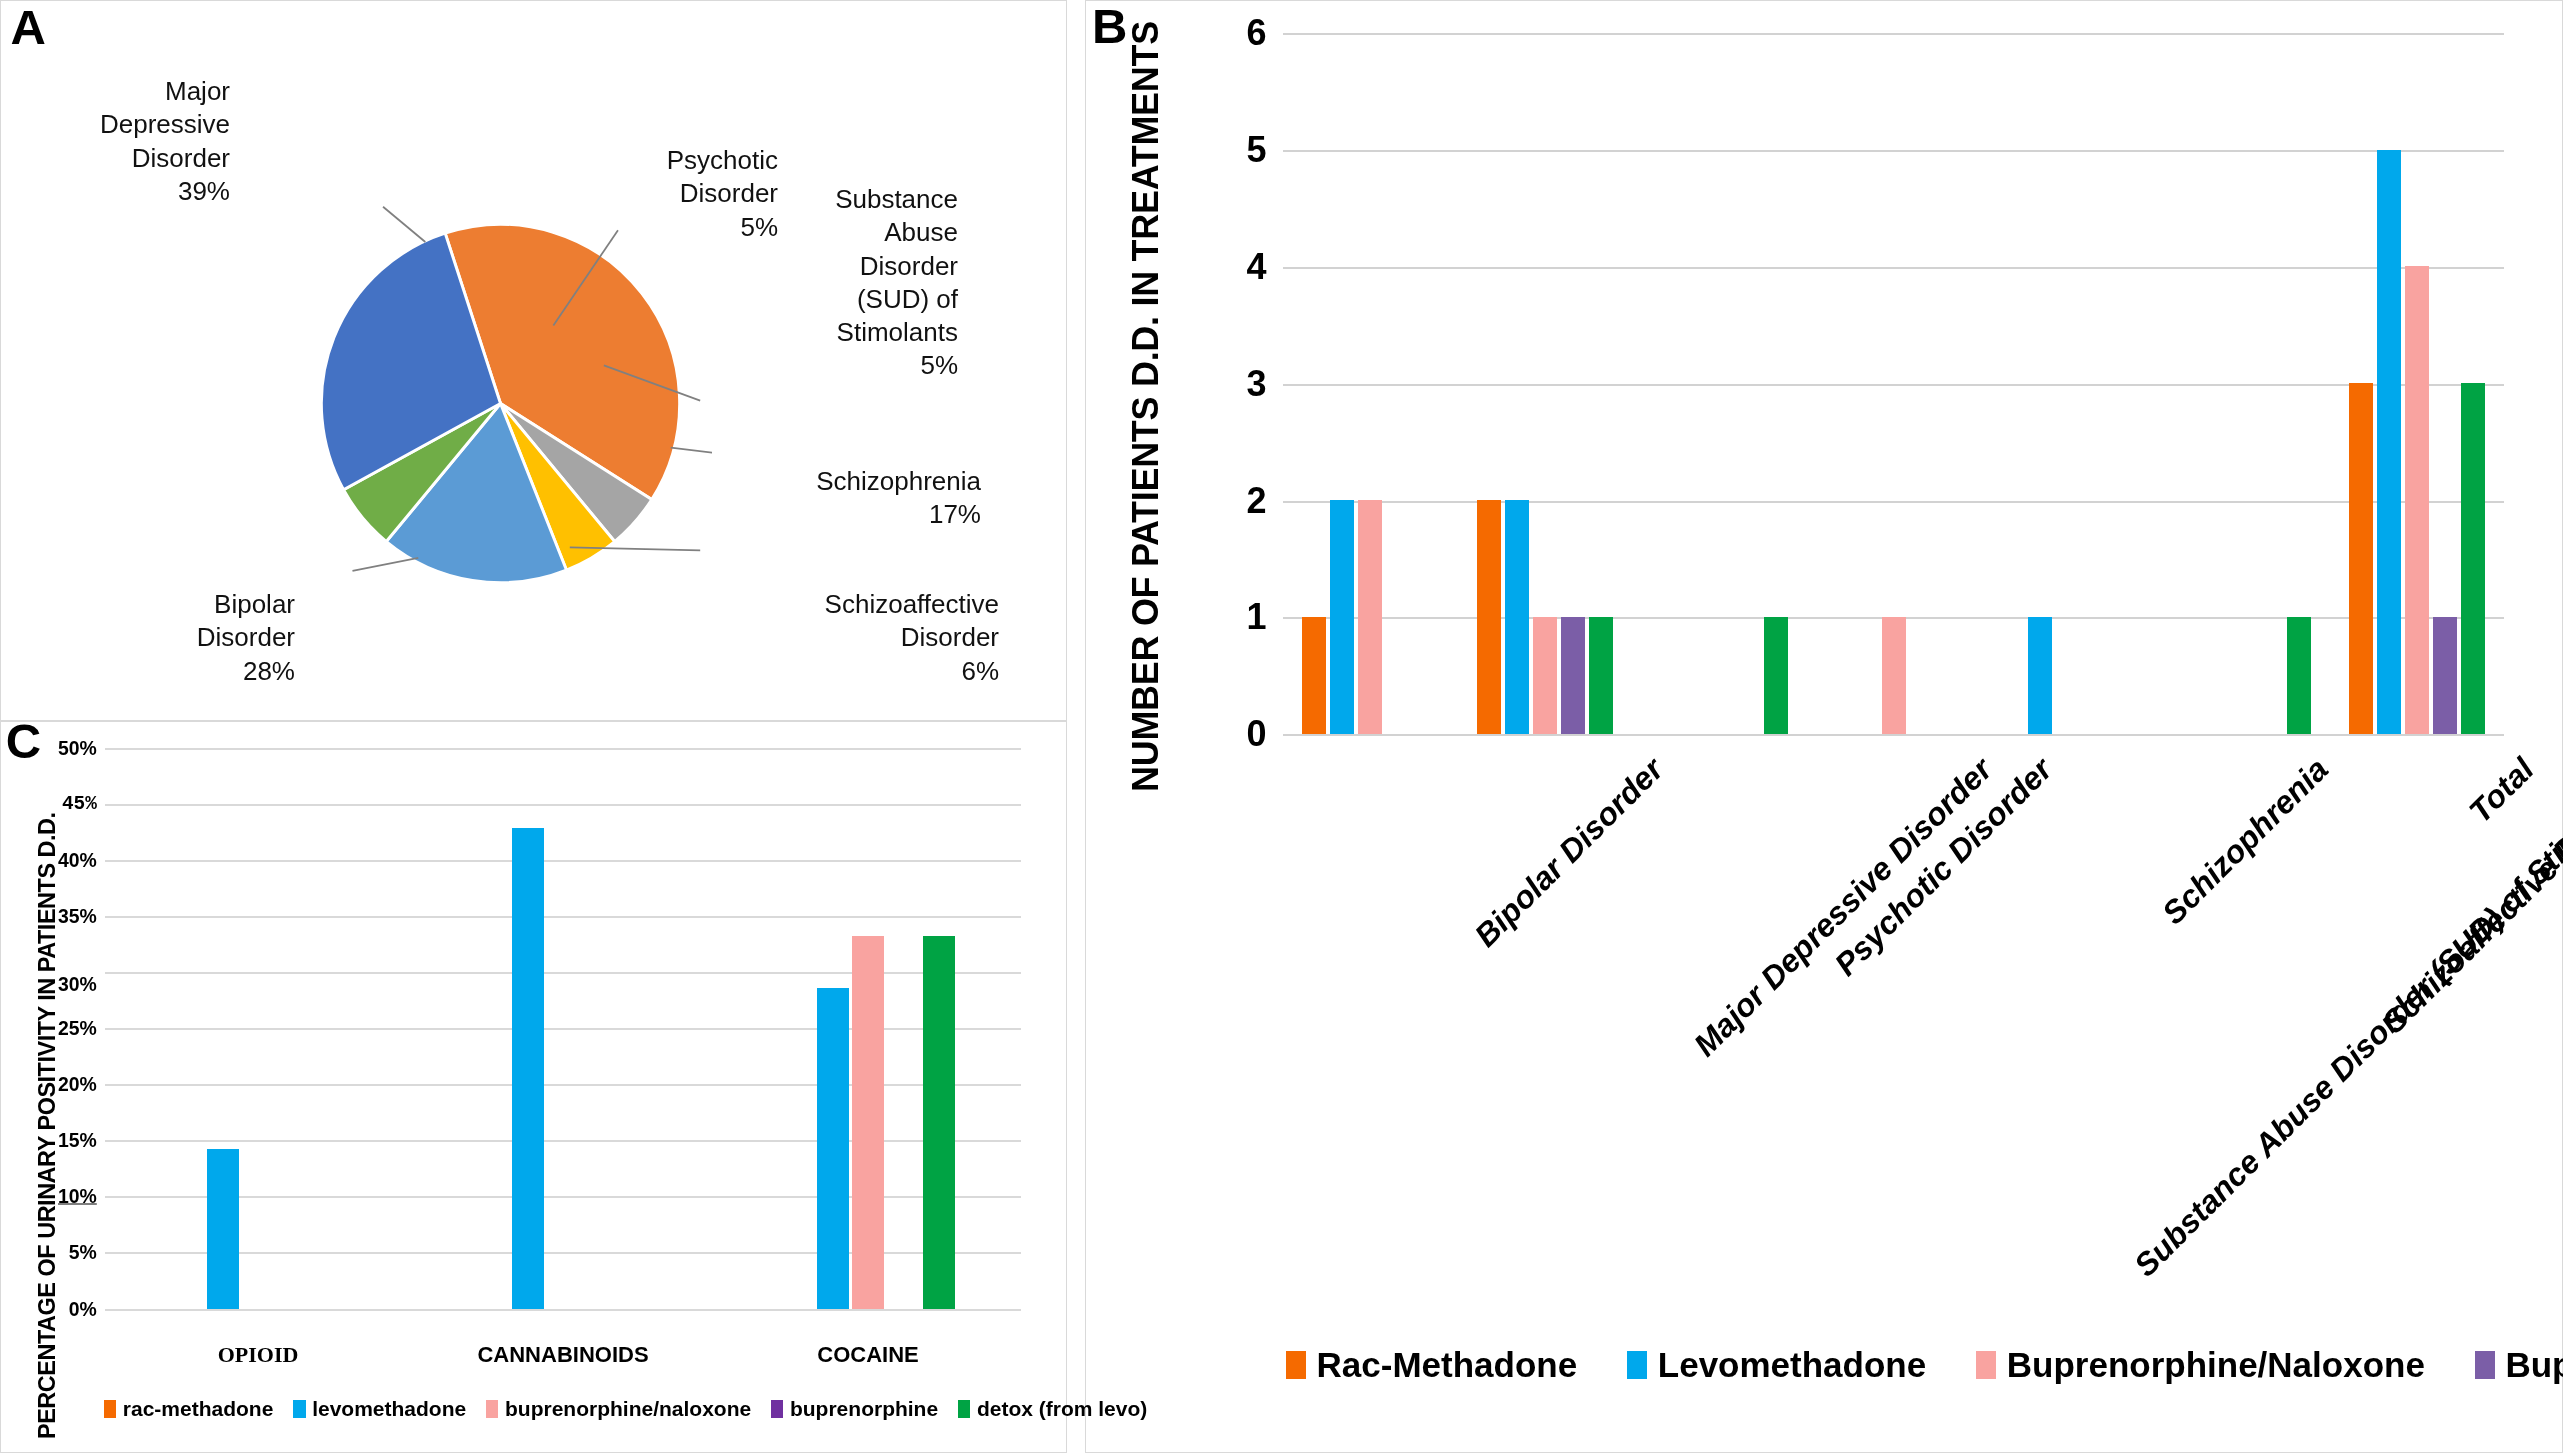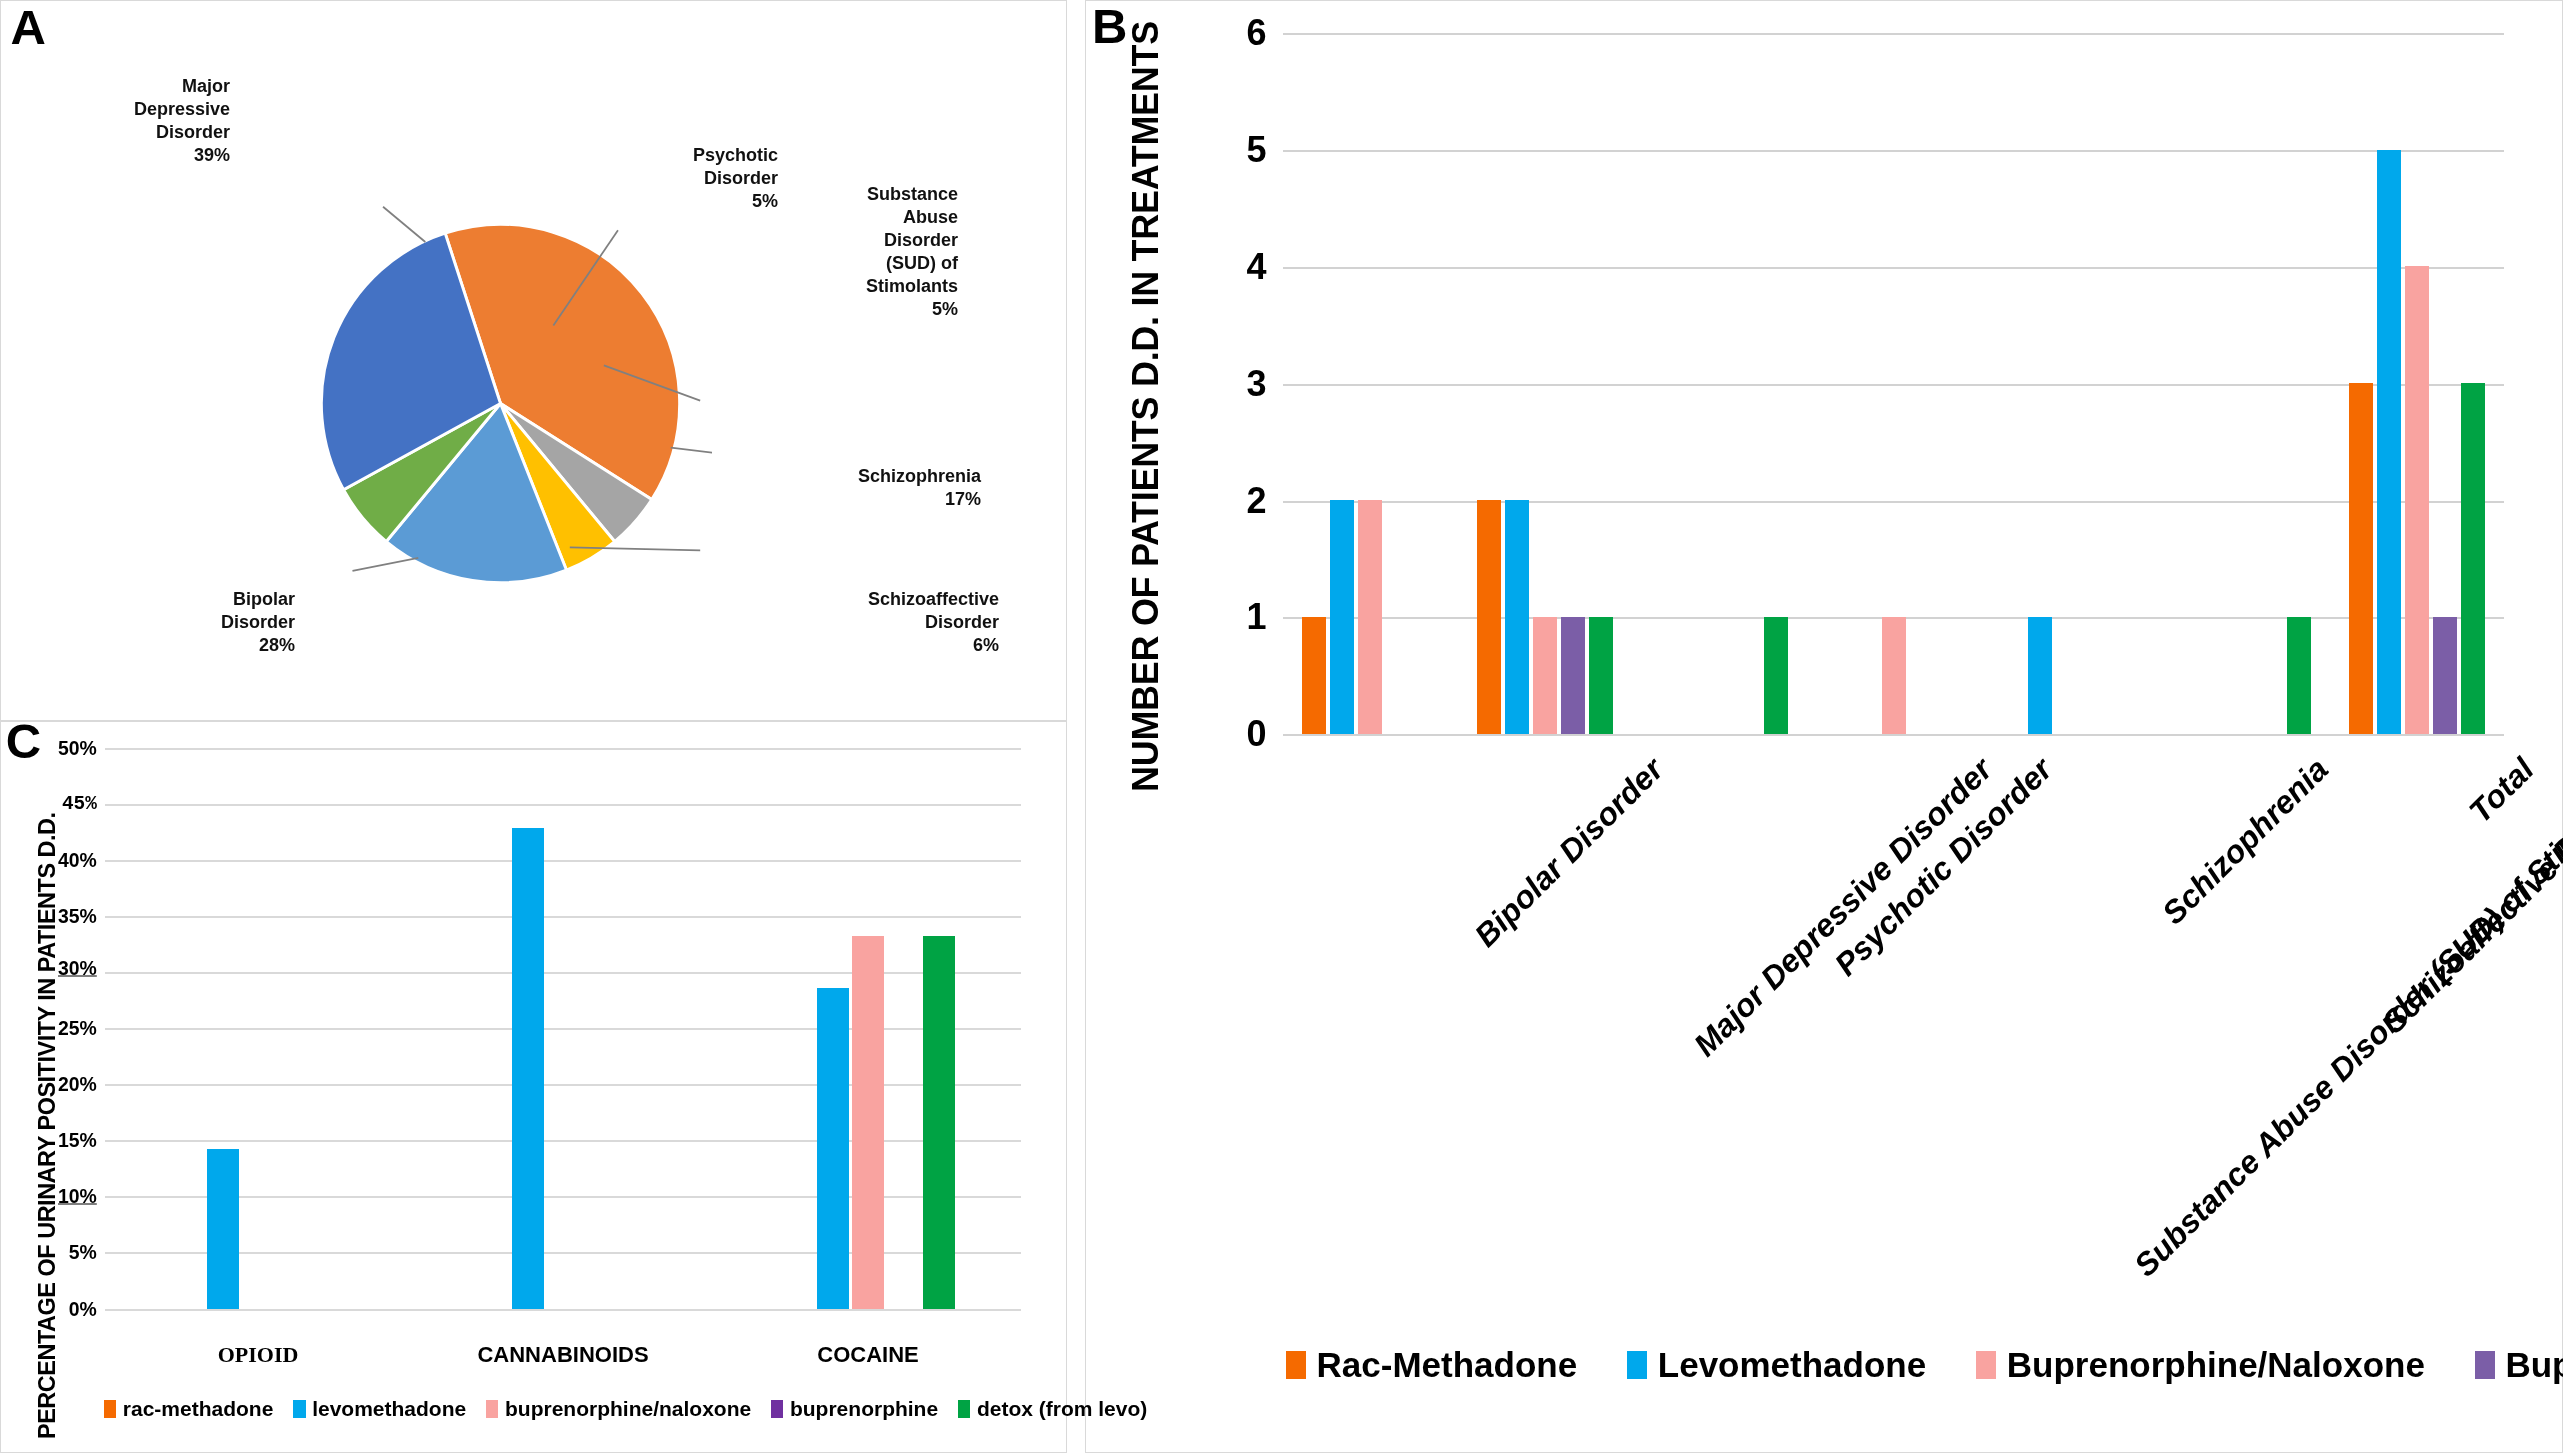--- a/index.html
+++ b/index.html
@@ -9,21 +9,21 @@
   .panel{position:absolute;background:#fff;box-sizing:border-box;}
   .panel-frame{border:1.8px solid #d9d9d9;}
 
   .panel-letter{position:absolute;font-weight:bold;color:#000;line-height:1;}
 
   
   #panelA{left:0;top:0;width:1067px;height:721px;}
   #panelA .title{position:absolute;left:70px;top:10.6px;width:634px;text-align:center;
       font-size:39px;font-weight:bold;line-height:1.12;letter-spacing:-0.3px;}
   #pieWrap{position:absolute;left:288px;top:194px;width:423px;height:417px;}
-  .pie-label{position:absolute;font-size:18px;font-weight:700;line-height:1.28;color:#111;}
+  .pie-label{position:absolute;font-size:26px;font-weight:400;line-height:1.28;color:#111;}
   .pie-label.ctr{text-align:right;}
   .pie-label.rt{text-align:right;}
 
   
   #panelB{left:1085px;top:0;width:1478px;height:1453px;}
   #bPlot{position:absolute;left:197px;top:32px;width:1221px;height:701px;}
   .bGrid{position:absolute;left:0;right:0;height:1.8px;background:#d2d2d2;}
   .bTick{position:absolute;right:100%;margin-right:16.4px;transform:translateY(-50%);
       font-size:36px;font-weight:bold;white-space:nowrap;}
   .bBar{position:absolute;bottom:0;}
@@ -211,21 +211,21 @@
       <div class="cTick" style="top: 504px;">5%</div>
       <div class="cGrid" style="top: 448px;"></div>
       <div class="cTick" style="top: 448px; text-decoration: underline;">10%</div>
       <div class="cGrid" style="top: 392px;"></div>
       <div class="cTick" style="top: 392px;">15%</div>
       <div class="cGrid" style="top: 336px;"></div>
       <div class="cTick" style="top: 336px;">20%</div>
       <div class="cGrid" style="top: 280px;"></div>
       <div class="cTick" style="top: 280px;">25%</div>
       <div class="cGrid" style="top: 224px;"></div>
-      <div class="cTick" style="top: 220px; text-decoration: underline;">30%</div>
+      <div class="cTick" style="top: 236px;">30%</div>
       <div class="cGrid" style="top: 168px;"></div>
       <div class="cTick" style="top: 168px;">35%</div>
       <div class="cGrid" style="top: 112px;"></div>
       <div class="cTick" style="top: 112px;">40%</div>
       <div class="cGrid" style="top: 56px;"></div>
       <div class="cTick" style="top: 56px; font-family: Liberation Mono, monospace;">45%</div>
       <div class="cGrid" style="top: 0px;"></div>
       <div class="cTick" style="top: 0px;">50%</div>
       <div class="cBar" style="left: 102px; width: 32px; height: 160px; background: rgb(0, 168, 236);"></div>
       <div class="cXLab" style="left: 153px; font-family: Liberation Serif, serif;">OPIOID</div>

